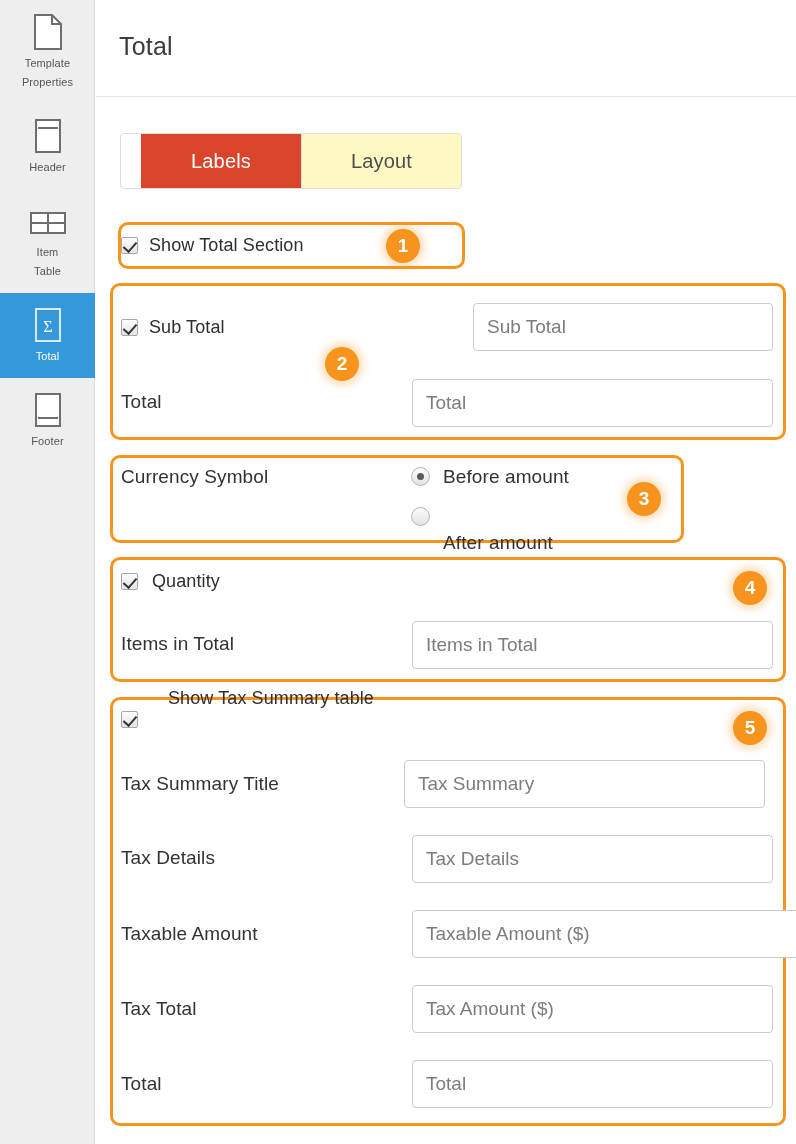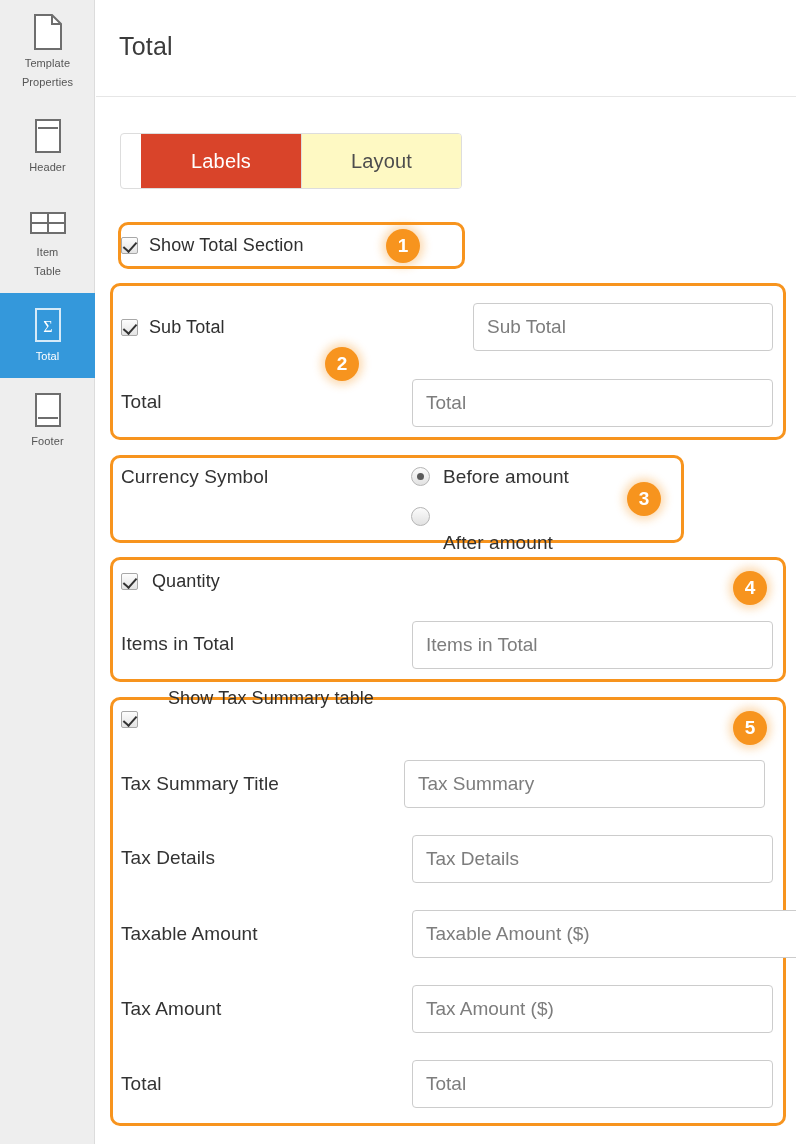--- a/index.html
+++ b/index.html
@@ -271,21 +271,21 @@
 
     <span class="fld-label" style="left:121px; top:773px;">Tax Summary Title</span>
     <input class="txt" style="left: 404px; top: 760px; width: 361px;" placeholder="Tax Summary">
 
     <span class="fld-label" style="left:121px; top:847px;">Tax Details</span>
     <input class="txt" style="left: 412px; top: 835px; width: 361px;" placeholder="Tax Details">
 
     <span class="fld-label" style="left:121px; top:923px;">Taxable Amount</span>
     <input class="txt" style="left: 412px; top: 910px; width: 428px;" placeholder="Taxable Amount ($)">
 
-    <span class="fld-label" style="left:121px; top:998px;">Tax Amount</span>
+    <span class="fld-label" style="left:121px; top:998px;">Tax Total</span>
     <input class="txt" style="left: 412px; top: 985px; width: 361px;" placeholder="Tax Amount ($)">
 
     <span class="fld-label" style="left:121px; top:1073px;">Total</span>
     <input class="txt" style="left: 412px; top: 1060px; width: 361px;" placeholder="Total">
 
   </div>
 
 </div>
 
 </body></html>

